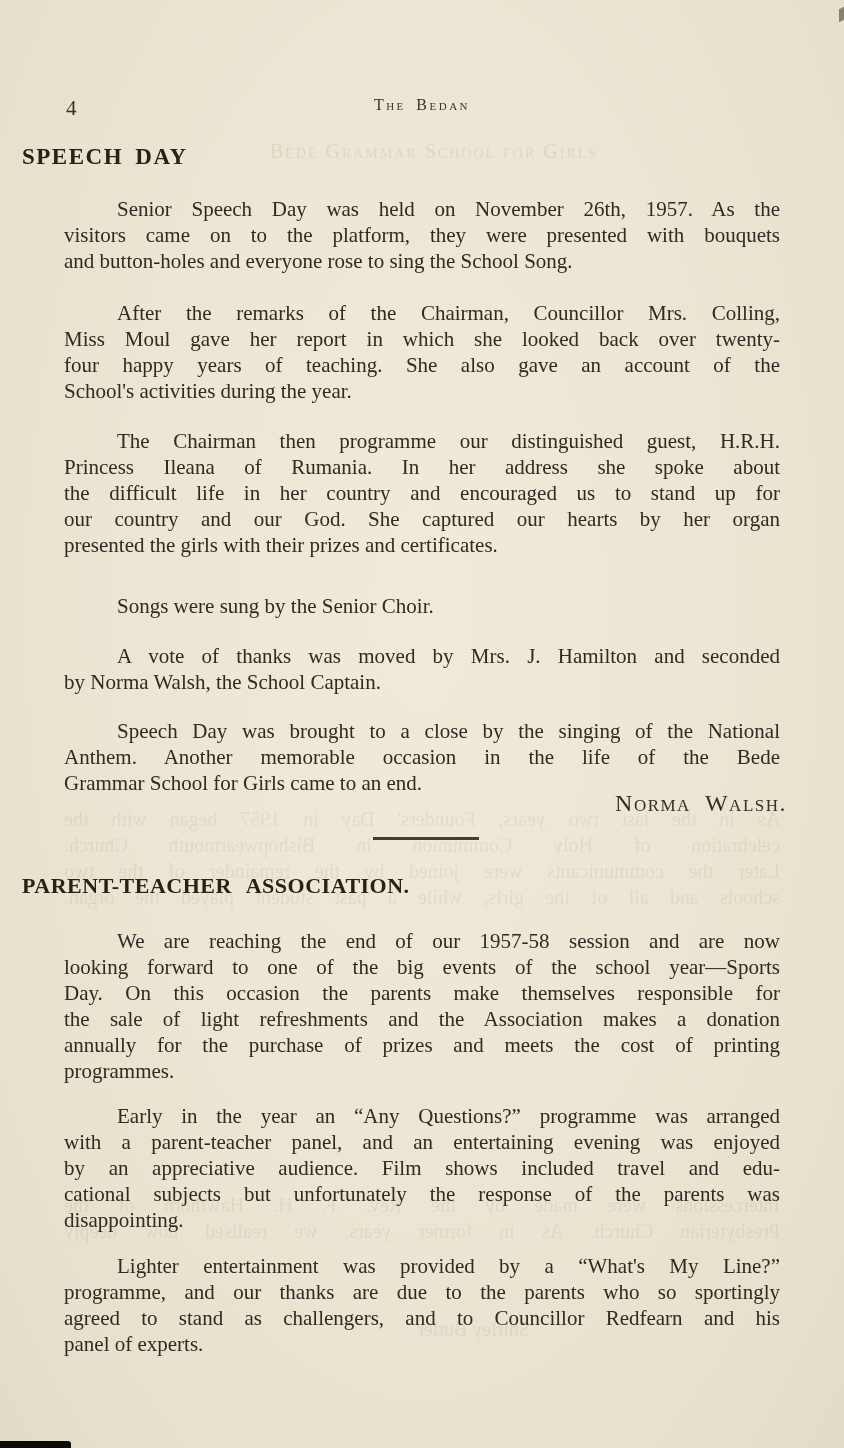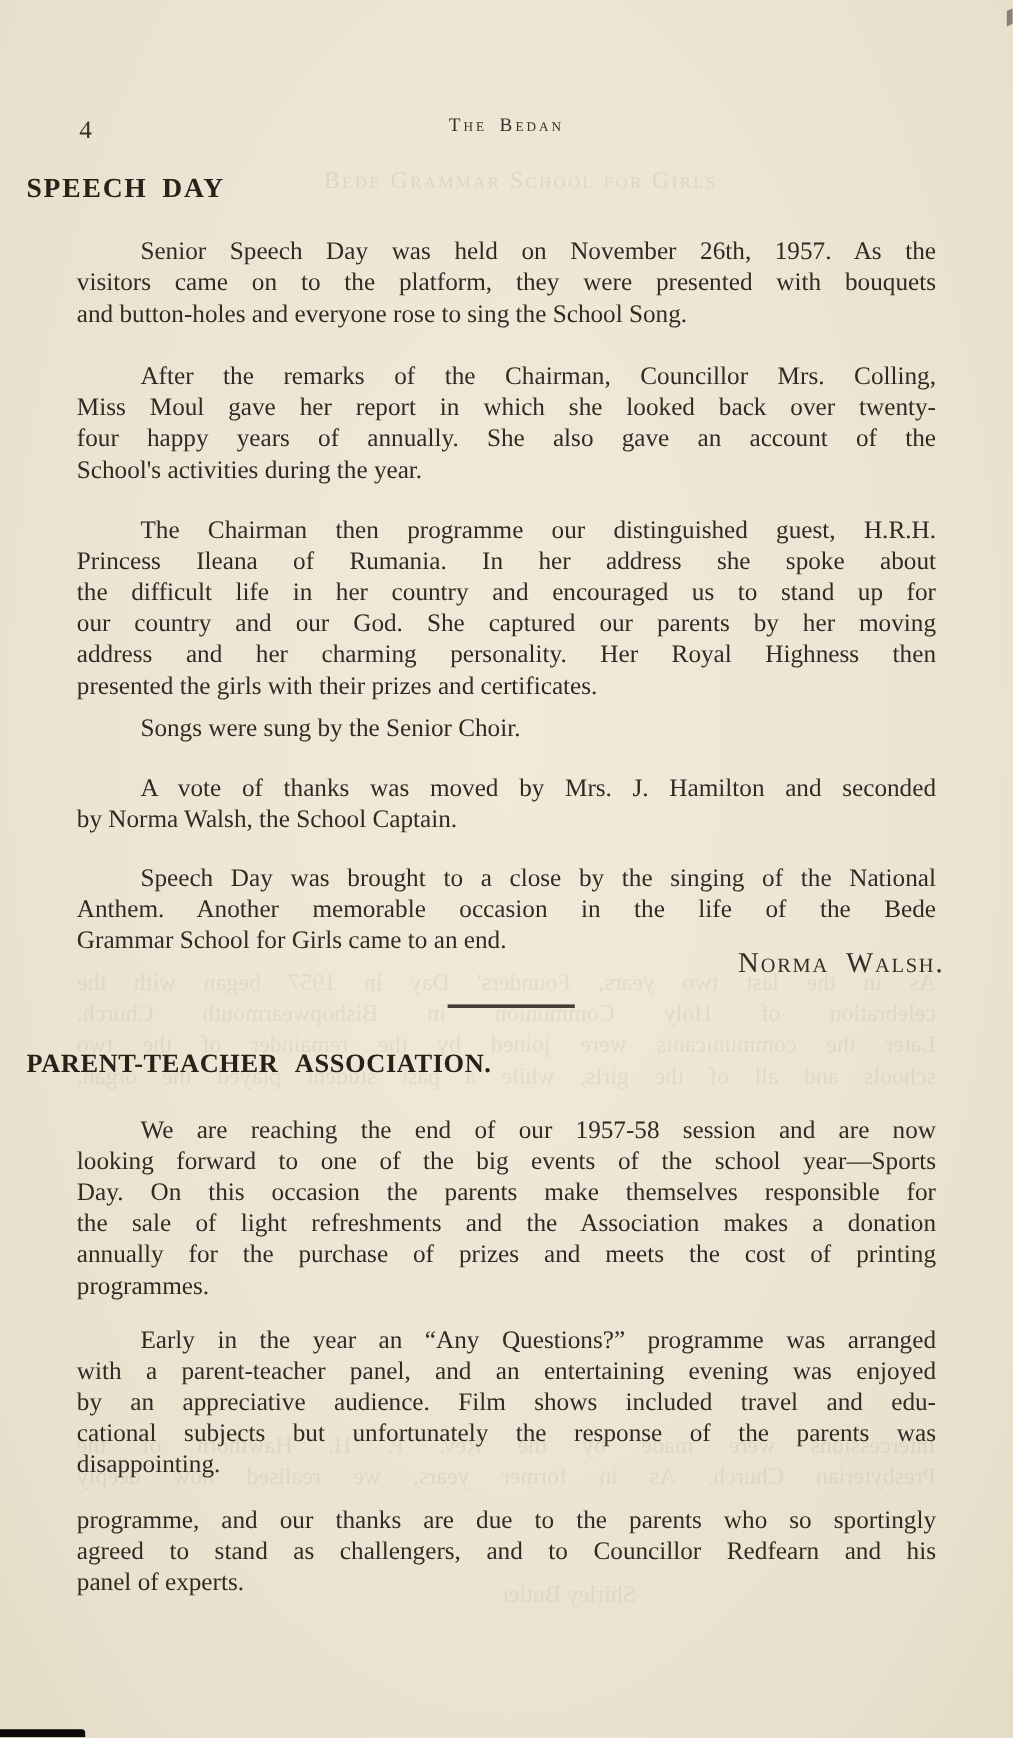--- a/index.html
+++ b/index.html
@@ -112,29 +112,28 @@
   <h1 class="heading h-speech">SPEECH DAY</h1>
 
   <div class="para" style="top:196px;">
       <div class="line first">Senior Speech Day was held on November 26th, 1957.   As the</div>
       <div class="line">visitors came on to the platform, they were presented with bouquets</div>
       <div class="line last">and button-holes and everyone rose to sing the School Song.</div>
     </div>
   <div class="para" style="top:300px;">
       <div class="line first">After the remarks of the Chairman, Councillor Mrs. Colling,</div>
       <div class="line">Miss Moul gave her report in which she looked back over twenty-</div>
-      <div class="line">four happy years of annually.  She also gave an account of the</div>
+      <div class="line">four happy years of teaching.  She also gave an account of the</div>
       <div class="line last">School's activities during the year.</div>
     </div>
   <div class="para" style="top:428px;">
       <div class="line first">The Chairman then programme our distinguished guest, H.R.H.</div>
       <div class="line">Princess Ileana of Rumania.  In her address she spoke about</div>
       <div class="line">the difficult life in her country and encouraged us to stand up for</div>
-      <div class="line">our country and our God.  She captured our parents by her moving</div>
-      <div class="line">address and her charming personality.  Her Royal Highness then</div>
+      <div class="line">our country and our God.  She captured our hearts by her organ</div>
       <div class="line last">presented the girls with their prizes and certificates.</div>
     </div>
   <div class="para" style="top:593px;">
       <div class="line first last">Songs were sung by the Senior Choir.</div>
     </div>
   <div class="para" style="top:643px;">
       <div class="line first">A vote of thanks was moved by Mrs. J. Hamilton and seconded</div>
       <div class="line last">by Norma Walsh, the School Captain.</div>
     </div>
   <div class="para" style="top:718px;">
@@ -158,20 +157,21 @@
       <div class="line last">programmes.</div>
     </div>
   <div class="para" style="top:1103px;">
       <div class="line first">Early in the year an “Any Questions?” programme was arranged</div>
       <div class="line">with a parent-teacher panel, and an entertaining evening was enjoyed</div>
       <div class="line">by an appreciative audience.  Film shows included travel and edu-</div>
       <div class="line">cational subjects but unfortunately the response of the parents was</div>
       <div class="line last">disappointing.</div>
     </div>
   <div class="para" style="top:1253px;">
+      <div class="line first">Lighter entertainment was provided by a “What's My Line?”</div>
       <div class="line">programme, and our thanks are due to the parents who so sportingly</div>
       <div class="line">agreed to stand as challengers, and to Councillor Redfearn and his</div>
       <div class="line last">panel of experts.</div>
     </div>
 
   <div class="mark-top-right"></div>
   <div class="mark-bottom-left"></div>
 
 </div>
 

